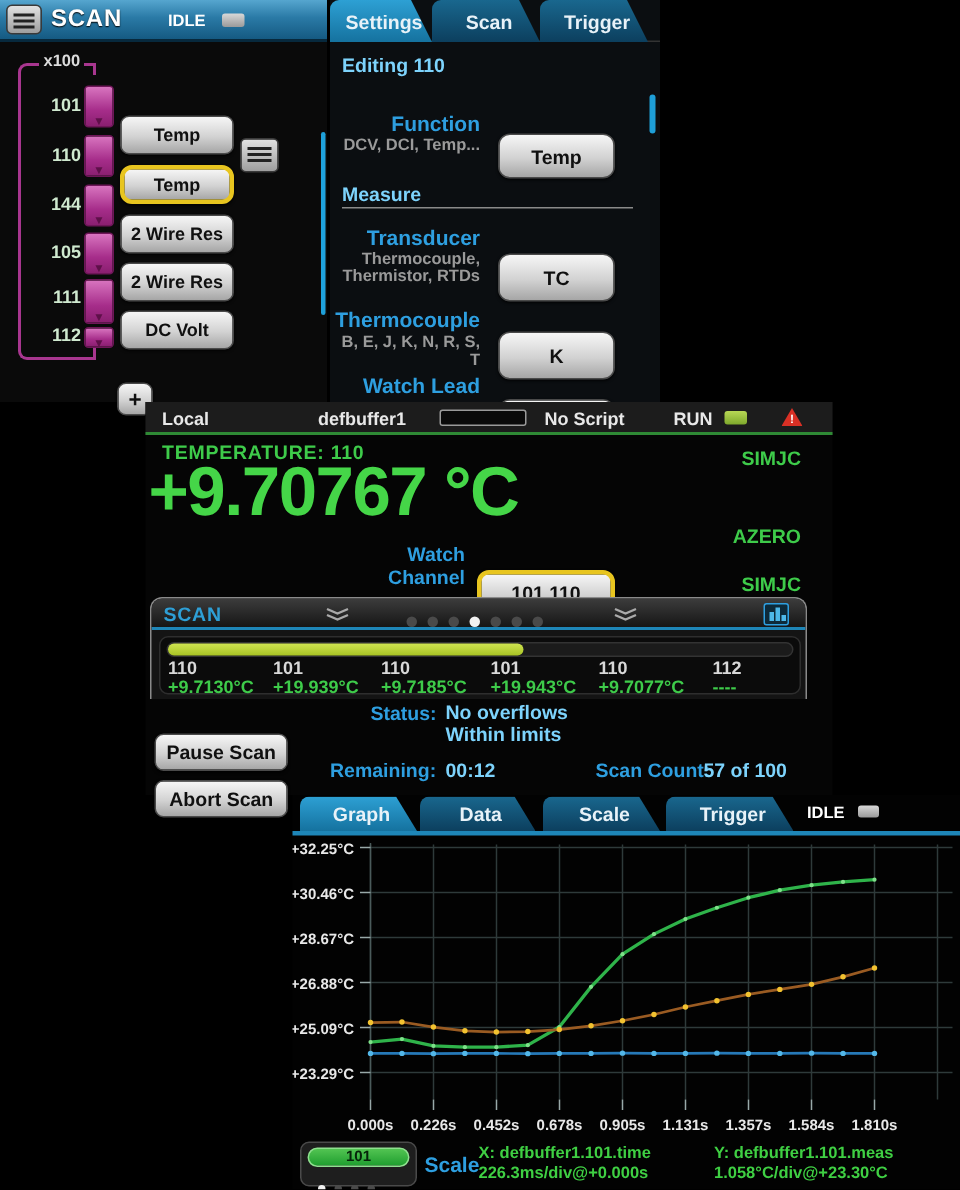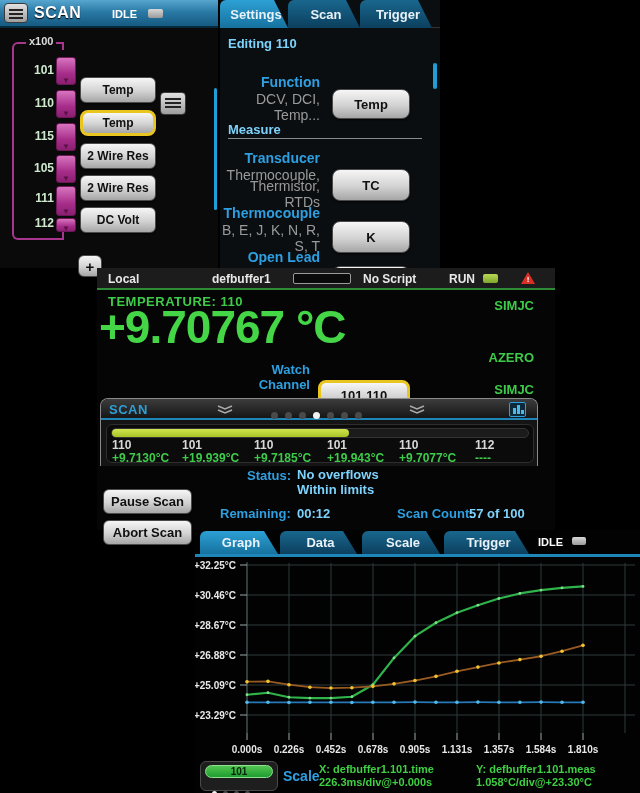--- a/index.html
+++ b/index.html
@@ -14,21 +14,21 @@
     background:linear-gradient(180deg,#f6f6f6 0%,#d2d2d2 55%,#a6a6a6 100%);
     border:1px solid #4a4a4a; border-radius:6px;
     color:#101010; font-weight:bold; font-size:12px;
     display:flex; align-items:center; justify-content:center;
     box-shadow:0 1px 2px rgba(0,0,0,.8);
     margin-top:19px;
   }
   .blue-label { color:#2e9fe0; font-weight:bold; }
   .green-txt { color:#3ecb4a; font-weight:bold; }
   .white-txt { color:#7dd3fc; font-weight:bold; }
-  .sub-txt { color:#9a9a9a; font-size:14px; font-weight:normal; }
+  .sub-txt { color:#9a9a9a; font-size:11px; font-weight:bold; }
   .dot { width:7px; height:7px; border-radius:50%; background:#4a4a4a; display:inline-block; margin:0 3.5px; }
   .dot.on { background:#f2f2f2; }
   .flag { position:absolute; width:15px; height:9px; border-radius:2px; }
   .flag.gray { background:linear-gradient(180deg,#d8d8d8,#9a9a9a); }
   .flag.green { background:linear-gradient(180deg,#b8d855,#7ea82c); }
   .hamb { position:absolute; background:linear-gradient(180deg,#e2e2e2,#9e9e9e); border:1px solid #3a3a3a; border-radius:4px; }
   .hamb::before { content:""; position:absolute; left:4px; right:4px; top:5px; height:2px; background:#222;
     box-shadow:0 4px 0 #222, 0 8px 0 #222; }
   .warn { position:absolute; width:14px; height:12px; background:#d93025;
     clip-path:polygon(50% 0,100% 100%,0 100%); }
@@ -140,21 +140,21 @@
       </div>
     <button class="gbtn fn-btn" style="top:58px;">Temp</button>
 
     <span class="ch-num" style="top:96px;">110</span>
     <div class="ch-block" style="top:90px;">
         <span class="chv">▼</span>
       </div>
     <button class="gbtn fn-btn sel" style="top:91px;">Temp</button>
     <span class="hamb" style="left:160px;top:92px;width:26px;height:23px;"></span>
 
-    <span class="ch-num" style="top:129px;">115</span>
+    <span class="ch-num" style="top:129px;">144</span>
     <div class="ch-block" style="top:123px;">
         <span class="chv">▼</span>
       </div>
     <button class="gbtn fn-btn" style="top:124px;">2 Wire Res</button>
 
     <span class="ch-num" style="top:161px;">105</span>
     <div class="ch-block" style="top:155px;">
         <span class="chv">▼</span>
       </div>
     <button class="gbtn fn-btn" style="top:156px;">2 Wire Res</button>
@@ -191,21 +191,21 @@
 
     <span class="set-label blue-label" style="top:150px;">Transducer</span>
     <span class="set-sub sub-txt" style="top:167px;">Thermocouple,</span>
     <span class="set-sub sub-txt" style="top:178px;">Thermistor, RTDs</span>
     <button class="gbtn val-btn" style="top:150px;height:32px;">TC</button>
 
     <span class="set-label blue-label" style="top:205px;">Thermocouple</span>
     <span class="set-sub sub-txt" style="top:222px;">B, E, J, K, N, R, S, T</span>
     <button class="gbtn val-btn" style="top:202px;height:32px;">K</button>
 
-    <span class="set-label blue-label" style="top:249px;">Open Lead</span>
+    <span class="set-label blue-label" style="top:249px;">Watch Lead</span>
     <button class="gbtn val-btn" style="top:247px;height:30px;"></button>
 
     <div id="set-scroll" class="abs"></div>
   </div>
 
   <div id="home-panel" class="abs">
     <div id="statusbar">
       <span class="it" style="left:11px;">Local</span>
       <span class="it" style="left:115px;">defbuffer1</span>
       <span class="gauge"></span>

